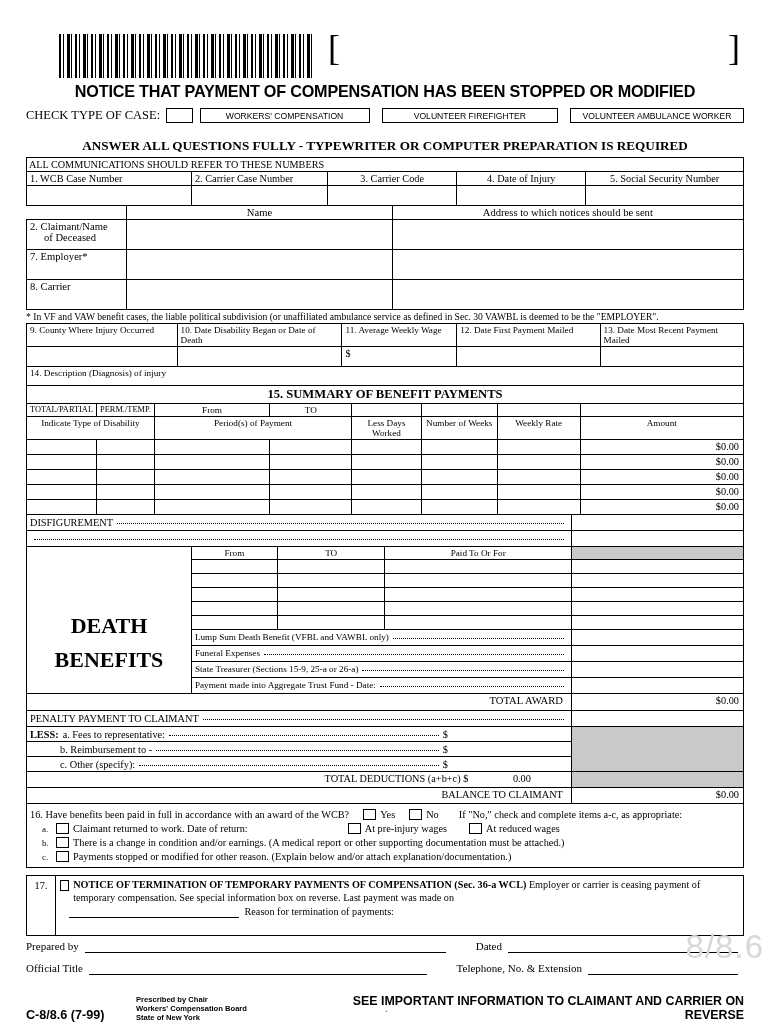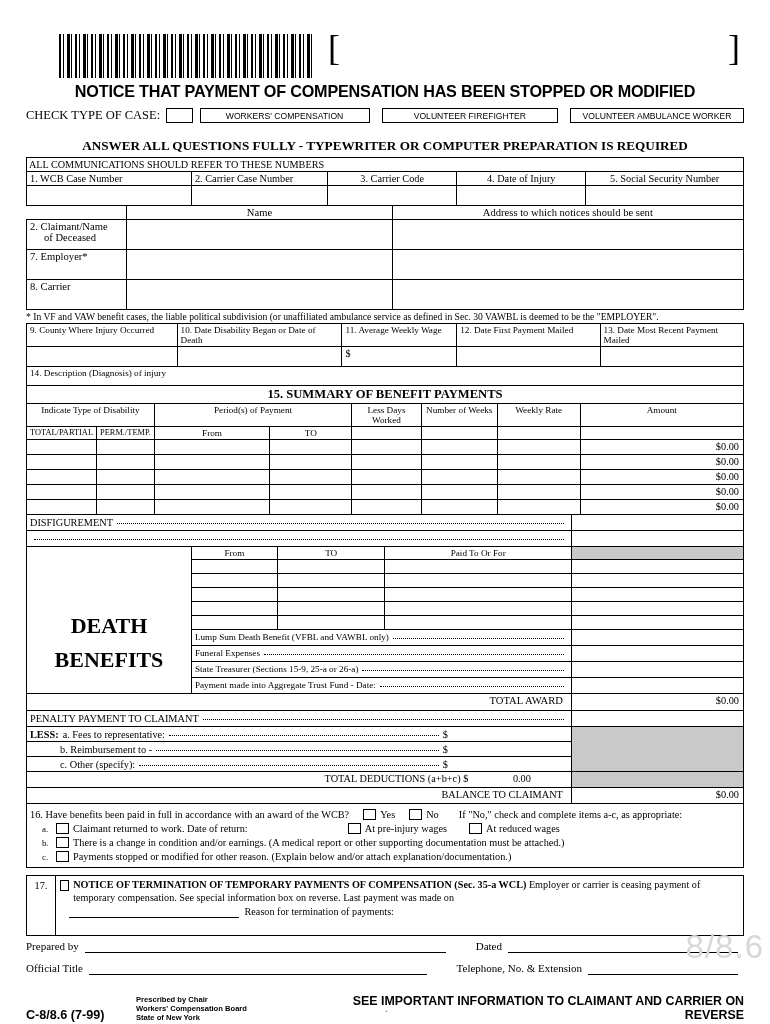--- a/index.html
+++ b/index.html
@@ -338,36 +338,36 @@
       </tr>
     </tbody>
       </table>
 
     <table style="margin-top:-1px;">
       <tbody>
           <tr>
         <td colspan="8" class="sec-title">15. SUMMARY OF BENEFIT PAYMENTS</td>
       </tr>
       <tr>
+        <td class="center xsmall">TOTAL/PARTIAL</td>
+        <td class="center xsmall">PERM./TEMP.</td>
+        <td class="center small">From</td>
+        <td class="center small">TO</td>
+        <td></td>
+        <td></td>
+        <td></td>
+        <td></td>
+      </tr>
+      <tr>
         <td colspan="2" class="center small" style="width:14%">Indicate Type of Disability</td>
         <td colspan="2" class="center small" style="width:29%">Period(s) of Payment</td>
         <td class="center small" style="width:10%">Less  Days Worked</td>
         <td class="center small" style="width:11%">Number of Weeks</td>
         <td class="center small" style="width:12%">Weekly Rate</td>
         <td class="center small" style="width:24%">Amount</td>
-      </tr>
-      <tr>
-        <td class="center xsmall">TOTAL/PARTIAL</td>
-        <td class="center xsmall">PERM./TEMP.</td>
-        <td class="center small">From</td>
-        <td class="center small">TO</td>
-        <td></td>
-        <td></td>
-        <td></td>
-        <td></td>
       </tr>
       <tr style="height:15px">
         <td></td>
         <td></td>
         <td></td>
         <td></td>
         <td></td>
         <td></td>
         <td></td>
         <td class="amt">$0.00</td>
@@ -616,21 +616,21 @@
       </table>
 
     <table style="margin-top:7px;">
       <tbody>
           <tr>
         <td style="width:22px;vertical-align:top;padding-top:4px;" class="center">17.</td>
         <td class="note17">
           <div class="flexrow" style="align-items:flex-start;">
             <span class="chk" style="margin-top:1px;"></span>
             <span>
-              <b>NOTICE OF TERMINATION OF TEMPORARY PAYMENTS OF COMPENSATION (Sec. 35-a WCL)</b><span> Employer or carrier is ceasing payment of temporary compensation. See special information box on reverse. Last payment was  made on</span>
+              <b>NOTICE OF TERMINATION OF TEMPORARY PAYMENTS OF COMPENSATION (Sec. 36-a WCL)</b><span> Employer or carrier is ceasing payment of temporary compensation. See special information box on reverse. Last payment was  made on</span>
             </span>
           </div>
           <div style="display:flex;align-items:flex-end;margin-top:1px;">
             <span style="white-space:nowrap;">&nbsp;</span>
             <span class="uline" style="max-width:170px;"></span>
             <span style="white-space:nowrap;">Reason for termination of payments:</span>
           </div>
           <div style="height:14px;"></div>
         </td>
       </tr>

